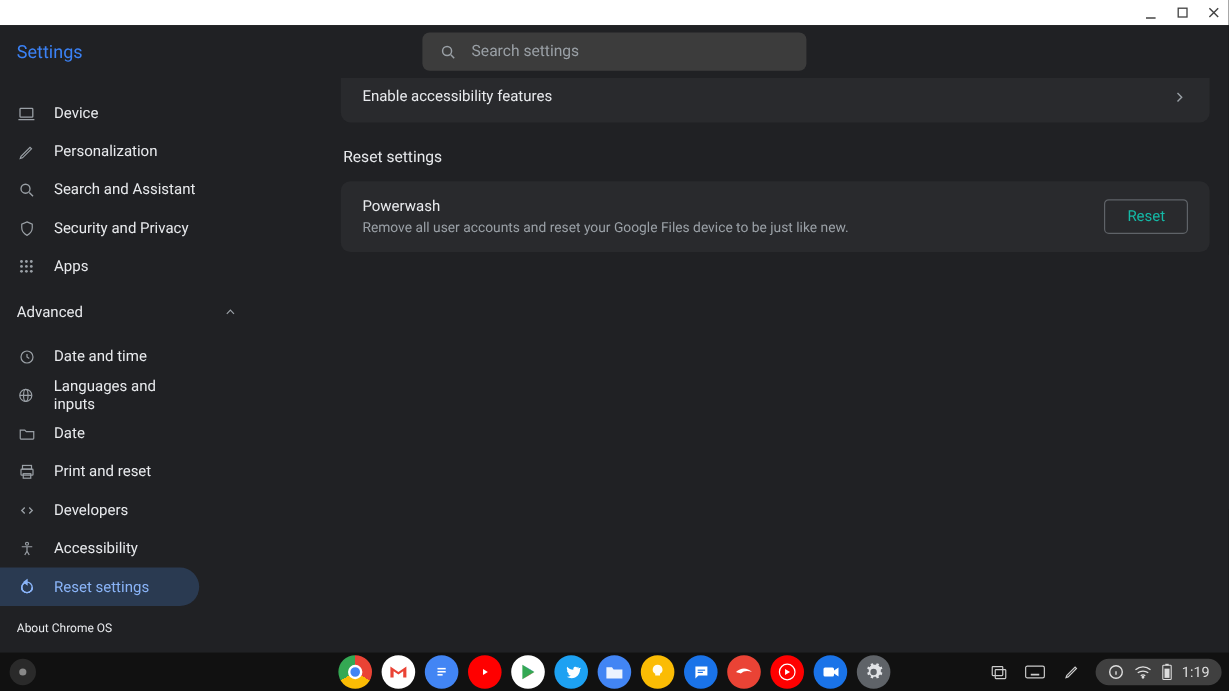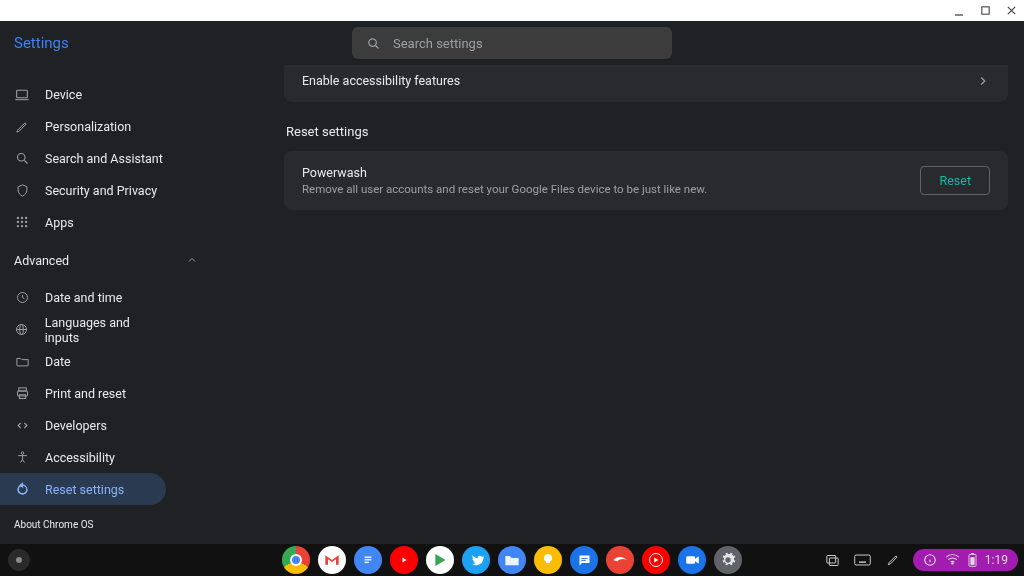--- a/index.html
+++ b/index.html
@@ -37,21 +37,21 @@
 .reset-btn{border:1px solid #5f6368;background:none;color:#14b8a6;font-size:12.5px;padding:6px 18px;border-radius:4px;cursor:pointer}
 .arrow{color:#9aa0a6}
 
 
 .shelf{position:absolute;left:0;right:0;bottom:0;height:32px;background:#111;display:flex;align-items:center;padding:0 8px}
 .launcher{width:22px;height:22px;border-radius:50%;background:#2a2a2a;display:flex;align-items:center;justify-content:center;margin-right:8px;cursor:pointer}
 .launcher .dot{width:6px;height:6px;border-radius:50%;background:#888}
 .shelf-center{position:absolute;left:50%;transform:translateX(-50%);display:flex;gap:8px;align-items:center}
 .shelf-icon{width:28px;height:28px;border-radius:50%;display:flex;align-items:center;justify-content:center;font-size:14px;cursor:pointer;position:relative}
 .tray{position:absolute;right:6px;display:flex;align-items:center;gap:10px;color:#ddd}
-.tray .pill{display:flex;gap:8px;background:#a21caf;border-radius:14px;padding:4px 10px;font-size:12px}
+.tray .pill{display:flex;align-items:center;gap:8px;background:#404040;border-radius:14px;padding:4px 10px;font-size:12px}
 .tray .sq{width:20px;height:20px;display:flex;align-items:center;justify-content:center;color:#ccc;cursor:pointer}
 </style>
 </head>
 <body>
 
 <div class="titlebar">
   <div class="tb-btn">
       <svg width="12" height="12" viewBox="0 0 12 12">
         <line x1="2" y1="10" x2="10" y2="10" stroke="currentColor" stroke-width="1.3"></line>
       </svg>

